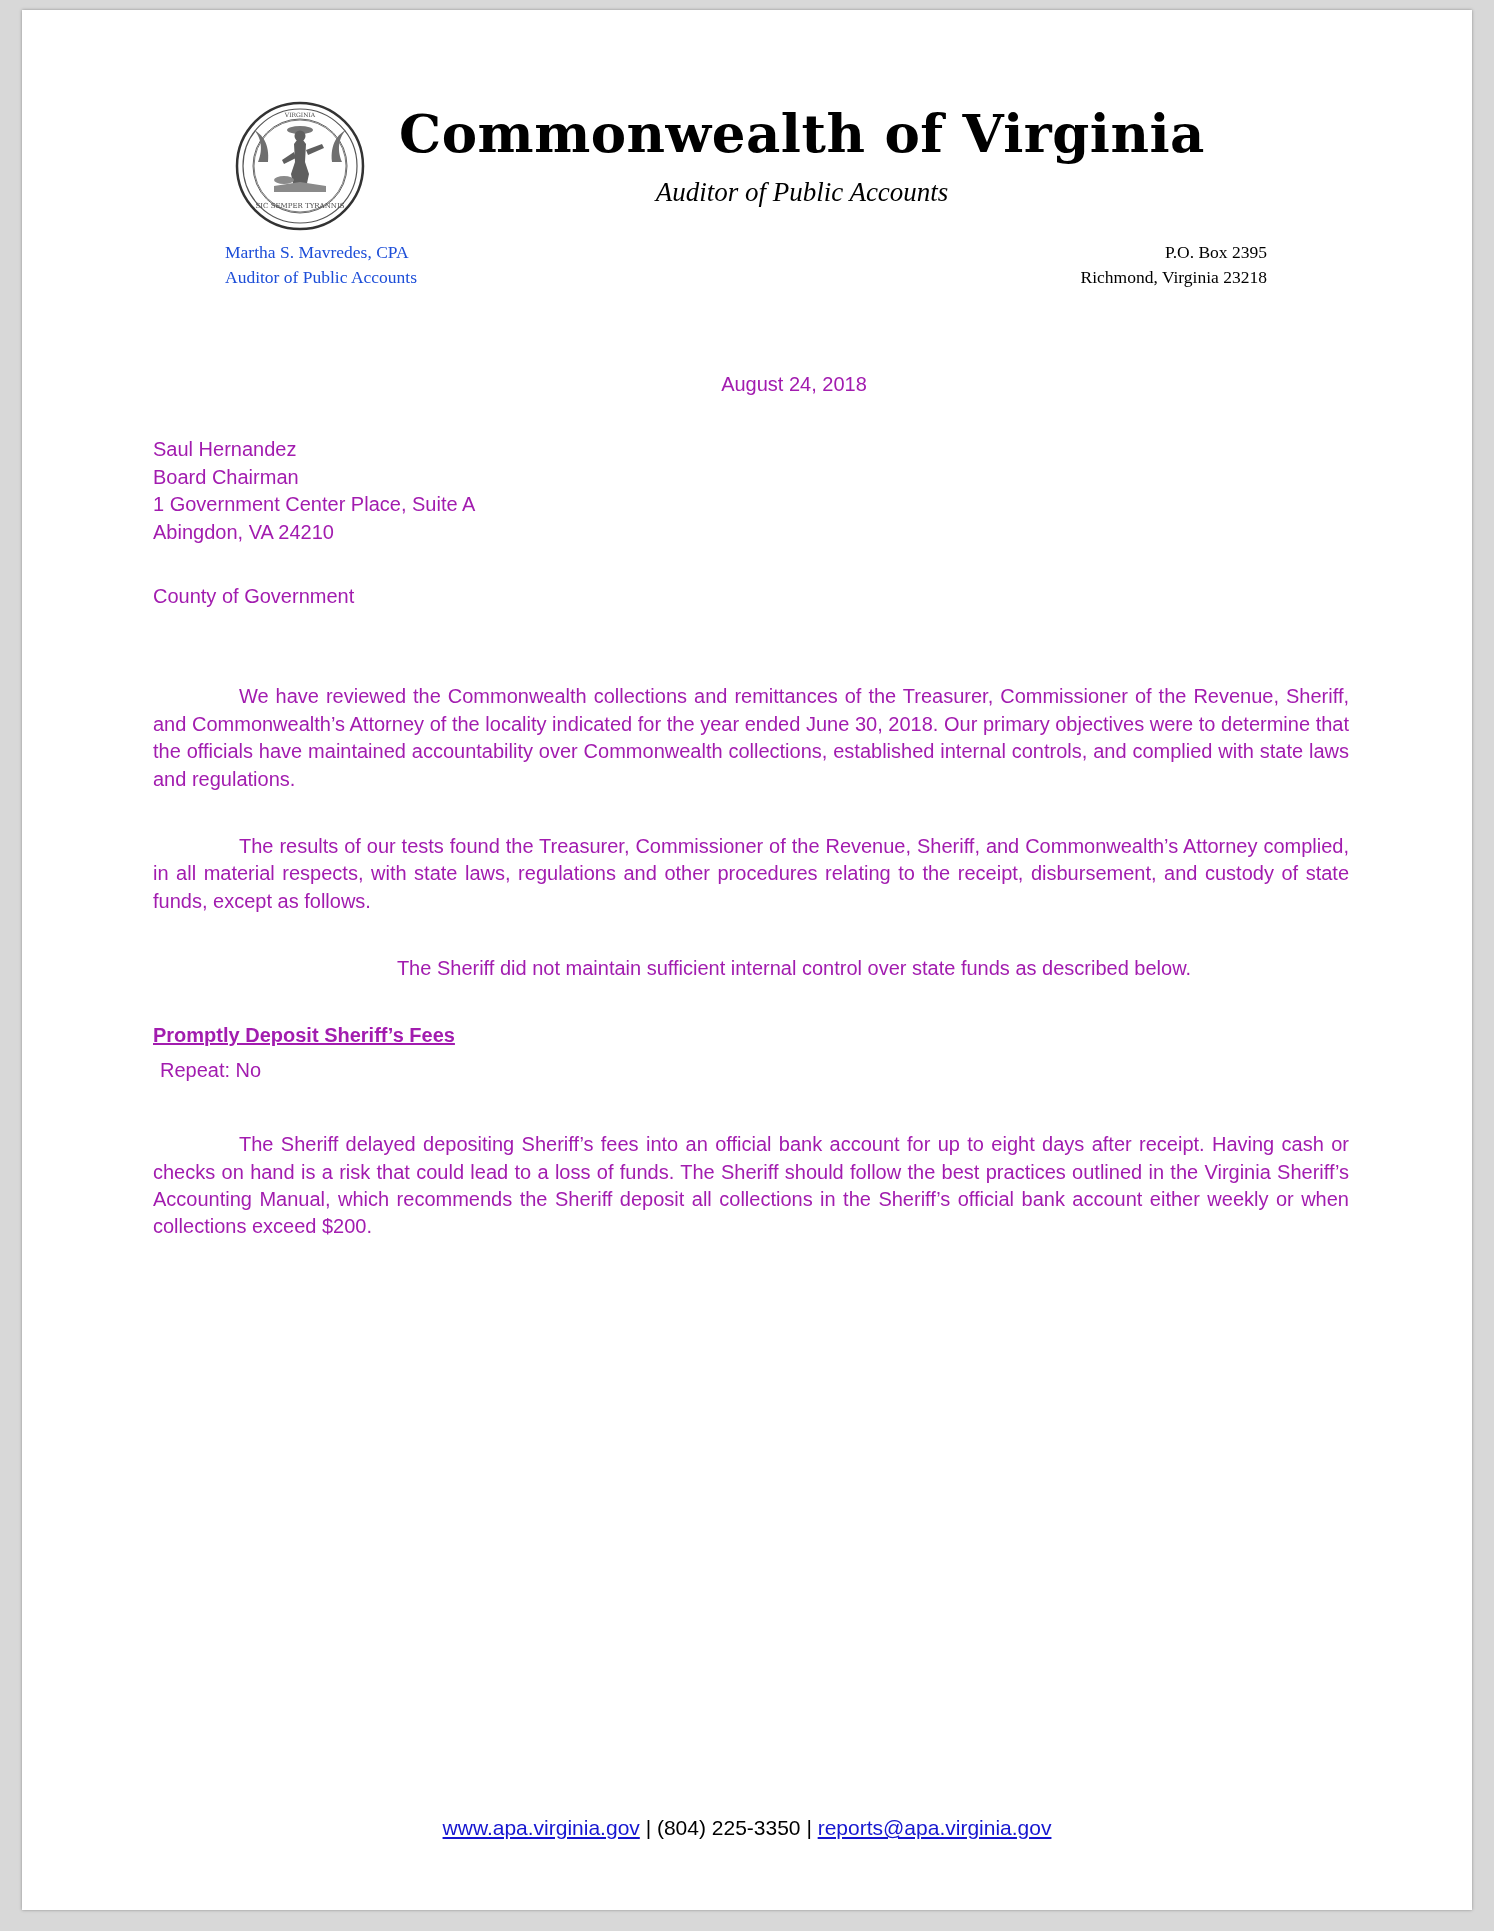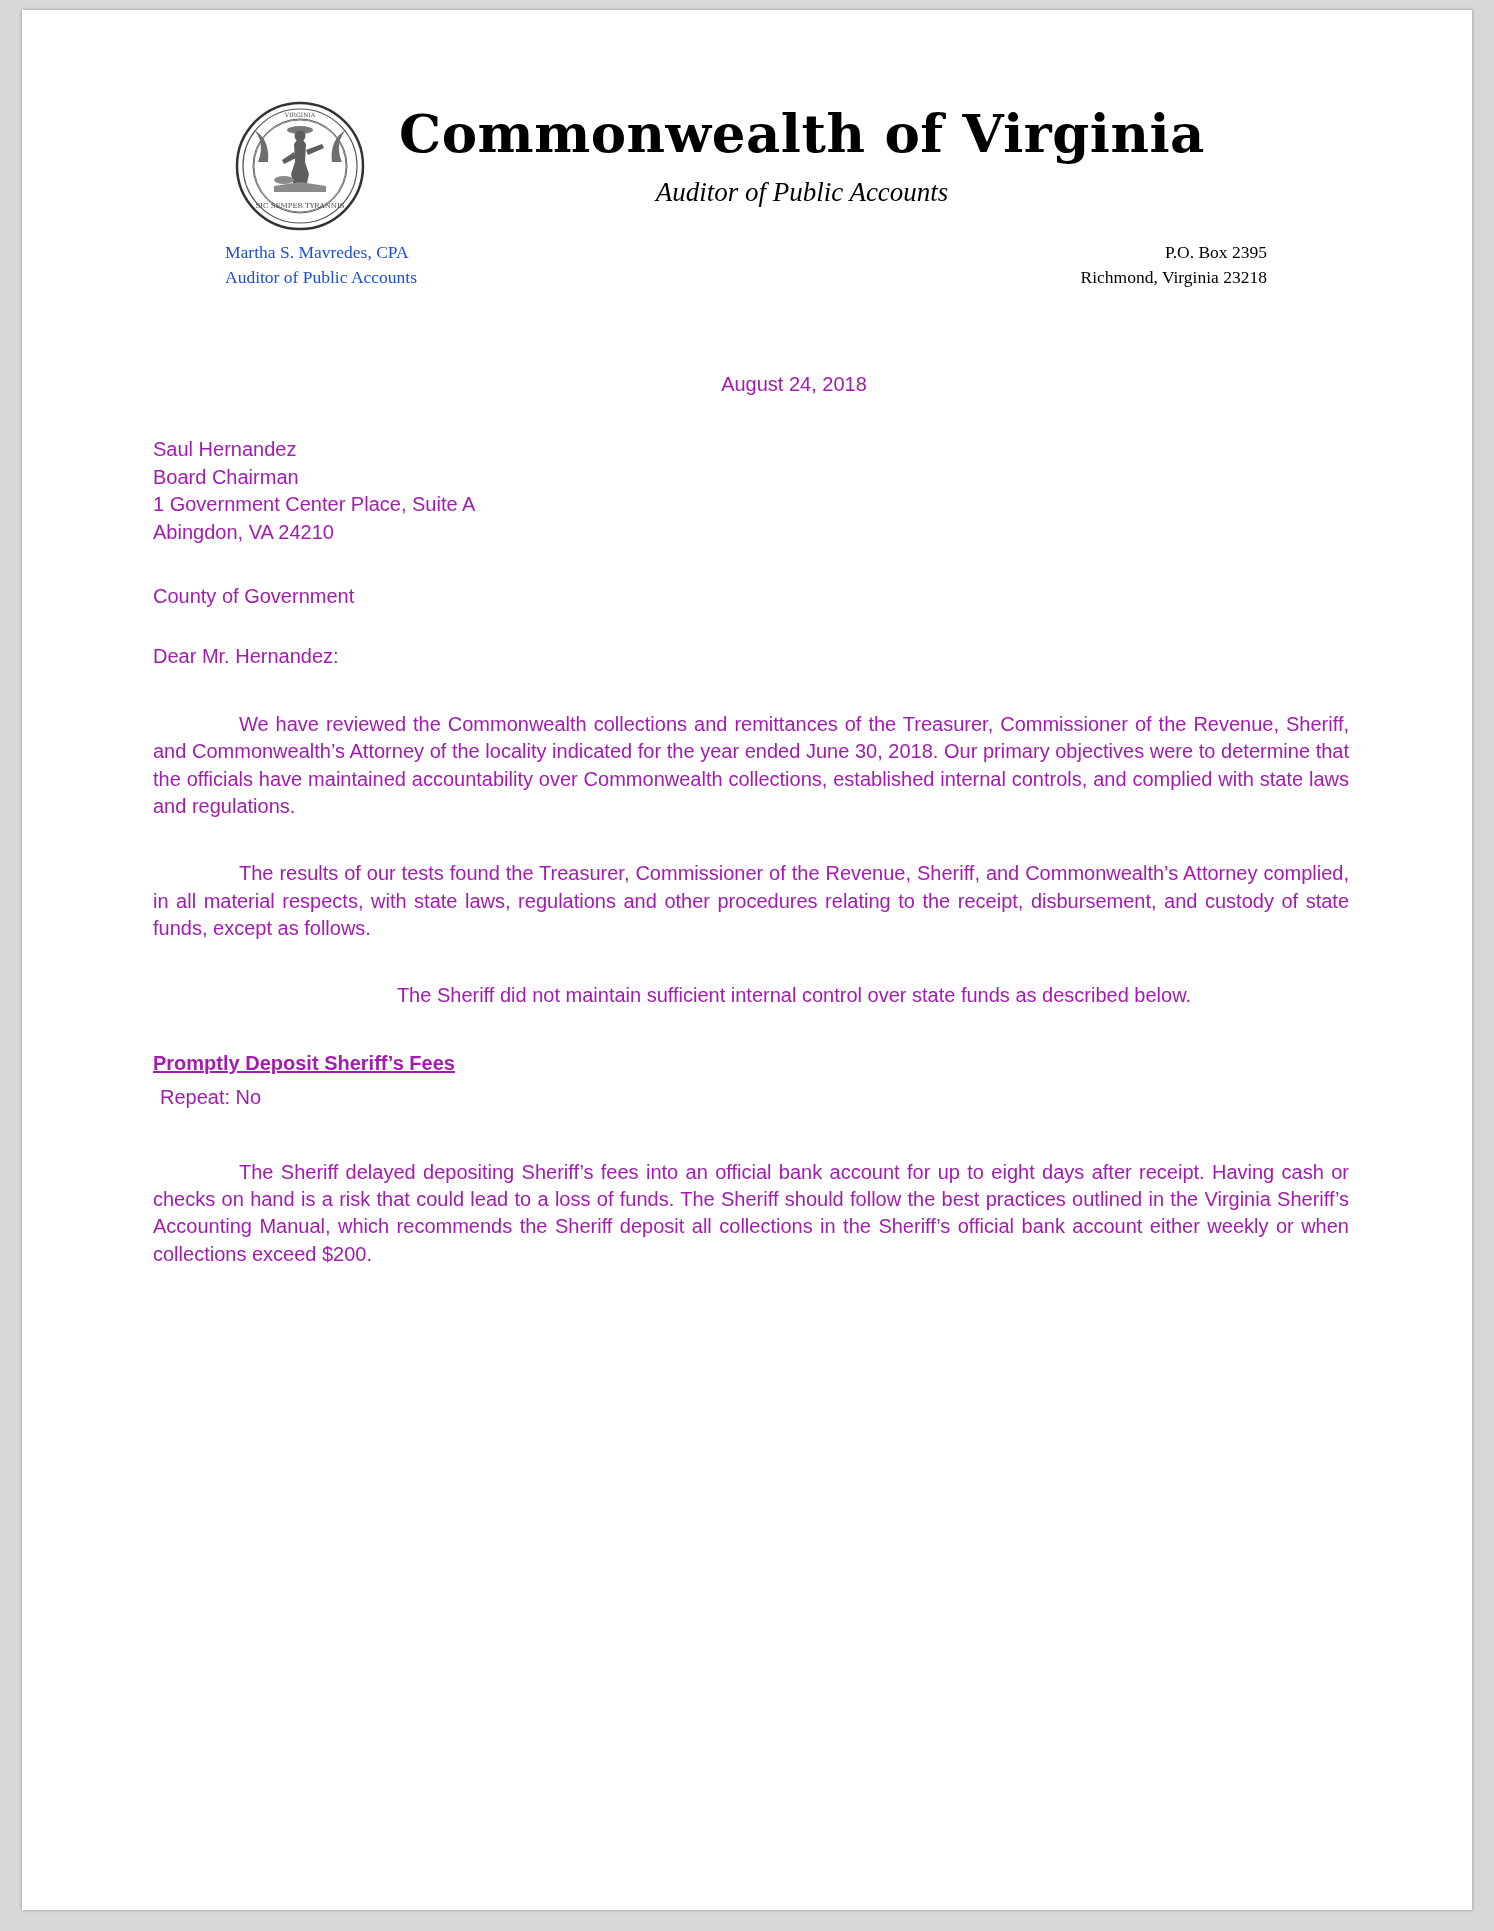--- a/index.html
+++ b/index.html
@@ -206,34 +206,36 @@
         <div class="addr-line">Saul Hernandez</div>
         <div class="addr-line">Board Chairman</div>
         <div class="addr-line">1 Government Center Place, Suite A</div>
         <div class="addr-line">Abingdon, VA  24210</div>
       </div>
 
       <div class="gap-28"></div>
       <div>County of Government</div>
 
       <div class="gap-22"></div>
-      <div>Dear Mr. Hernandez:</div>
 
       <div class="gap-34"></div>
       <p class="para">We have reviewed the Commonwealth collections and remittances of the Treasurer, Commissioner of the Revenue, Sheriff, and Commonwealth’s Attorney of the locality indicated for the year ended June 30, 2018.  Our primary objectives were to determine that the officials have maintained accountability over Commonwealth collections, established internal controls, and complied with state laws and regulations.</p>
 
       <div class="gap-34"></div>
       <p class="para">The results of our tests found the Treasurer, Commissioner of the Revenue, Sheriff, and Commonwealth’s Attorney complied, in all material respects, with state laws, regulations and other procedures relating to the receipt, disbursement, and custody of state funds, except as follows.</p>
 
       <div class="gap-34"></div>
       <p class="para nojust">The Sheriff did not maintain sufficient internal control over state funds as described below.</p>
 
       <div class="gap-34"></div>
       <p class="finding-title">Promptly Deposit Sheriff’s Fees</p>
       <p class="finding-repeat">Repeat:  No</p>
 
       <div class="gap-34"></div>
       <p class="para">The Sheriff delayed depositing Sheriff’s fees into an official bank account for up to eight days after receipt.  Having cash or checks on hand is a risk that could lead to a loss of funds.  The Sheriff should follow the best practices outlined in the Virginia Sheriff’s Accounting Manual, which recommends the Sheriff deposit all collections in the Sheriff’s official bank account either weekly or when collections exceed $200.</p>
     </div>
 
+    <div class="footer">
+      <a href="#">www.apa.virginia.gov</a><span class="sep"> | </span><span>(804) 225-3350</span><span class="sep"> | </span><a href="#">reports@apa.virginia.gov</a>
+    </div>
 
   </div>
 </div>
 
 </body></html>

